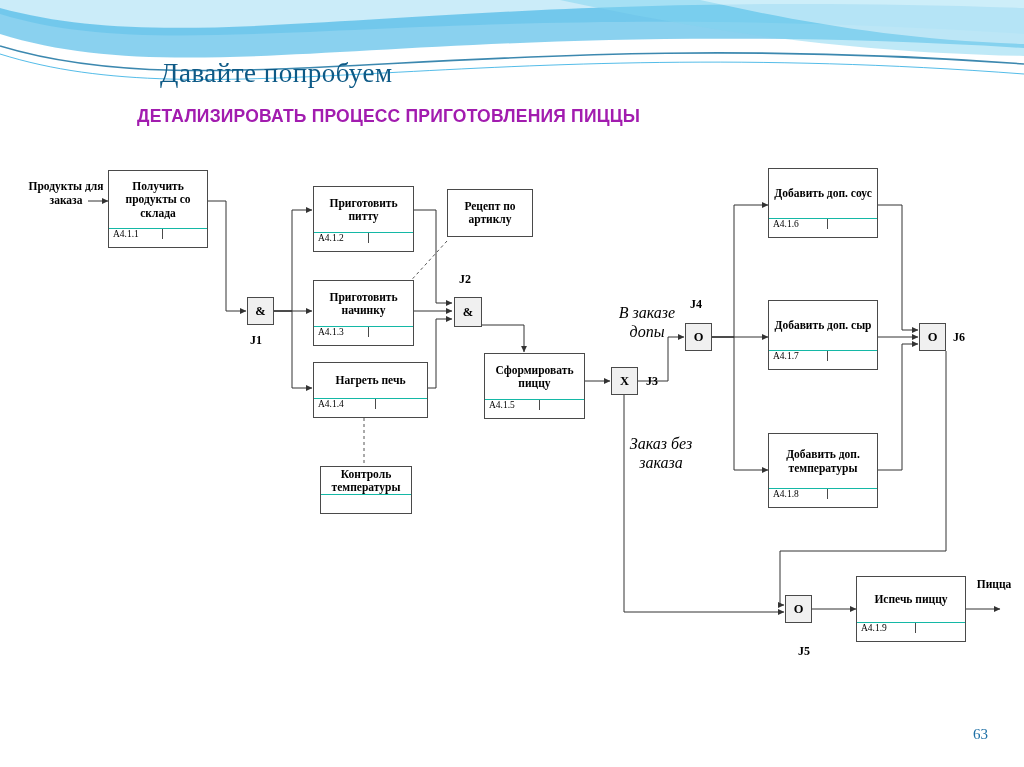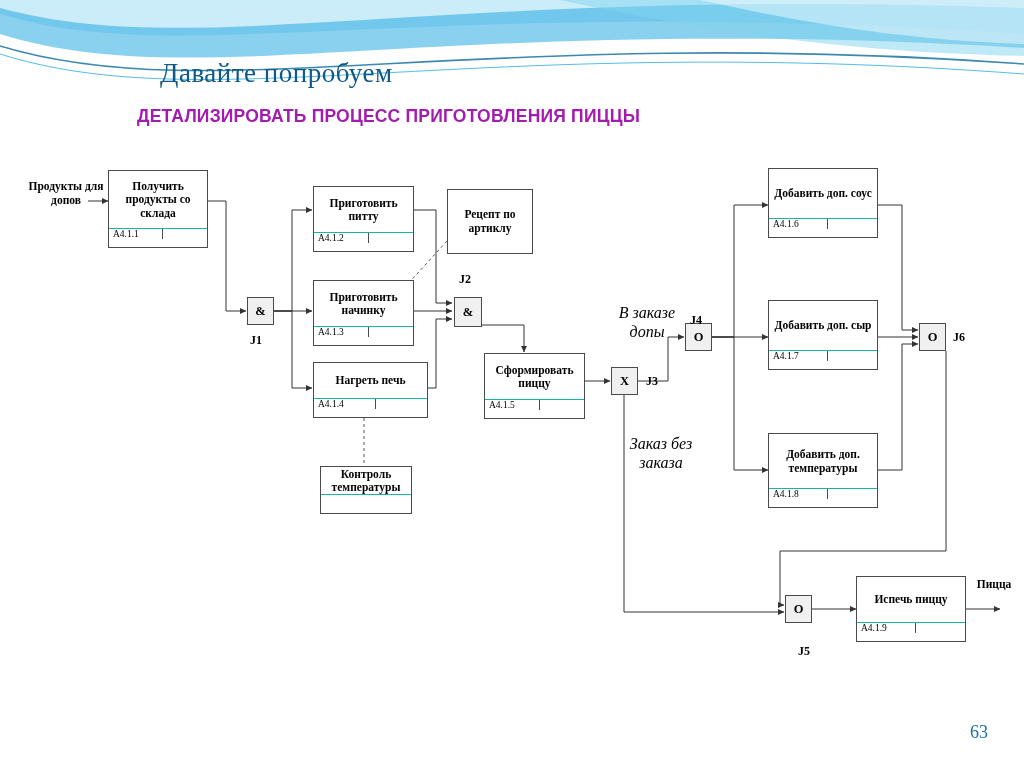--- a/index.html
+++ b/index.html
@@ -132,21 +132,21 @@
     text-align: center;
   }
   .lbl.bold { font-weight: bold; }
   .lbl.ital { font-style: italic; font-size: 16px; }
 
   #page-number {
     position: absolute;
     right: 36px;
     bottom: 24px;
     font-family: "Liberation Serif", serif;
-    font-size: 18px;
+    font-size: 15px;
     color: #1d6fa5;
     margin-top: 36px;
   }
 </style>
 </head>
 <body>
 
 <svg id="header-deco" viewBox="0 0 1024 120" preserveAspectRatio="none">
   <path d="M0,14 C180,70 420,-6 1024,34 L1024,0 L0,0 Z" fill="#b9e6f7" opacity="0.75"></path>
   <path d="M0,34 C200,96 430,12 1024,48 L1024,8 C430,-14 200,62 0,8 Z" fill="#29abe2" opacity="0.55"></path>
@@ -214,21 +214,21 @@
 
       <path d="M966,609 L1000,609" marker-end="url(#arrow)"></path>
     </g>
 
     <g stroke="#555" stroke-width="1" fill="none" stroke-dasharray="3,3">
       <path d="M447,241 L406,286"></path>
       <path d="M364,418 L364,468"></path>
     </g>
   </svg>
 
-  <div class="lbl bold" style="left:25px; top:180px; width:82px;">Продукты для допов</div>
+  <div class="lbl bold" style="left:25px; top:180px; width:82px;">Продукты для заказа</div>
   <div class="lbl ital" style="left:608px; top:303px; width:78px;">В заказе допы</div>
   <div class="lbl ital" style="left:622px; top:434px; width:78px;">Заказ без заказа</div>
   <div class="lbl bold" style="left:966px; top:578px; width:56px;">Пицца</div>
 
   <div class="act" style="left:108px; top:170px; width:100px; height:78px;">
     <div class="title">Получить продукты со склада</div>
     <div class="foot">
       <div class="code">A4.1.1</div>
       <div class="blank"></div>
     </div>
@@ -291,21 +291,21 @@
   </div>
 
   <div class="act" style="left:856px; top:576px; width:110px; height:66px;">
     <div class="title">Испечь пиццу</div>
     <div class="foot">
       <div class="code">A4.1.9</div>
       <div class="blank"></div>
     </div>
   </div>
 
-  <div class="act plain" style="left:447px; top:189px; width:86px; height:65px;">
+  <div class="act plain" style="left:447px; top:189px; width:86px; height:48px;">
     <div class="title">Рецепт по артиклу</div>
   </div>
   <div class="act" style="left:320px; top:466px; width:92px; height:48px;">
     <div class="title">Контроль температуры</div>
     <div class="foot">
       <div class="code"></div>
       <div class="blank"></div>
     </div>
   </div>
 
@@ -320,21 +320,21 @@
   <div class="junc-label" style="left:459px; top:272px;">J2</div>
 
   <div class="junc" style="left:611px; top:367px; width:27px; height:28px;">
     <span>X</span>
   </div>
   <div class="junc-label" style="left:646px; top:374px;">J3</div>
 
   <div class="junc" style="left:685px; top:323px; width:27px; height:28px;">
     <span>O</span>
   </div>
-  <div class="junc-label" style="left:690px; top:297px;margin-top:16px;">J4</div>
+  <div class="junc-label" style="left:690px; top:297px;">J4</div>
 
   <div class="junc" style="left:785px; top:595px; width:27px; height:28px;">
     <span>O</span>
   </div>
   <div class="junc-label" style="left:798px; top:644px;">J5</div>
 
   <div class="junc" style="left:919px; top:323px; width:27px; height:28px;">
     <span>O</span>
   </div>
   <div class="junc-label" style="left:953px; top:330px;">J6</div>

